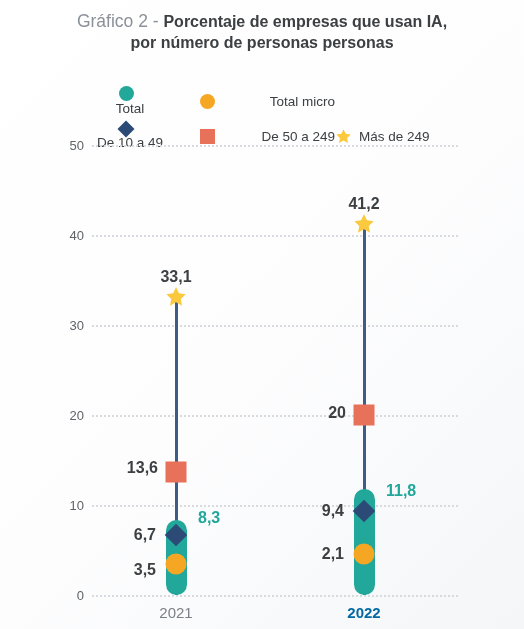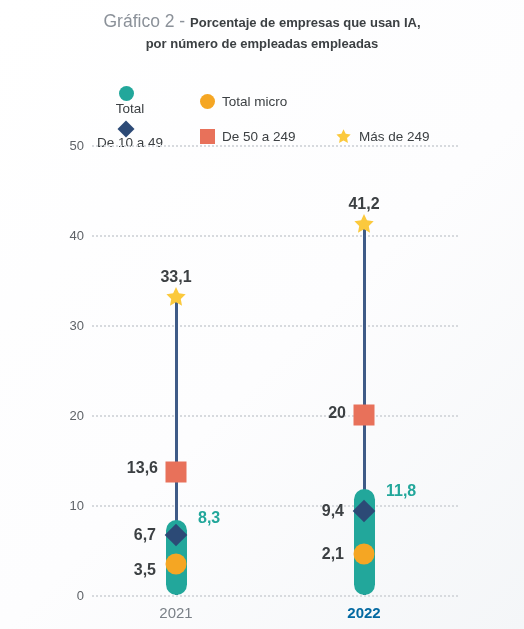--- a/index.html
+++ b/index.html
@@ -31,21 +31,21 @@
     padding: 0 26px;
     box-sizing: border-box;
     line-height: 1.3;
   }
   .title-prefix {
     font-size: 17.5px;
     color: #8b9199;
     font-weight: 400;
   }
   .title-main {
-    font-size: 13px;
+    font-size: 16px;
     color: #3c4043;
     font-weight: 700;
   }
 
   
   .legend {
     position: absolute;
     left: 60px;
     top: 86px;
     width: 420px;
@@ -54,21 +54,21 @@
     row-gap: 7px;
   }
   .legend-item {
     display: flex;
     align-items: center;
     font-size: 13.5px;
     color: #3c4043;
     white-space: nowrap;
   }
   .legend-item.w-a { width: 140px; flex-direction: column; }
-  .legend-item.w-b { width: 135px; }
+  .legend-item.w-b { width: 135px; justify-content: space-between; }
   .legend-item.w-c { width: 130px; }
   .legend-mark {
     display: inline-block;
     margin-right: 7px;
     flex: none;
   }
   .mk-circle {
     width: 15px; height: 15px;
     border-radius: 50%;
   }
@@ -175,21 +175,21 @@
   }
 </style>
 </head>
 <body>
 
 <div class="chart-root">
 
   <div class="title-block">
     <span class="title-prefix">Gráfico 2 - </span><span class="title-main">Porcentaje de empresas que usan IA,</span>
     <br>
-    <span class="title-main">por número de empleadas empleadas</span>
+    <span class="title-main">por número de personas personas</span>
   </div>
 
   <div class="legend">
 
     <div class="legend-item w-a">
       <span class="legend-mark mk-circle" style="background:#22a79b"></span>
       <span>Total</span>
     </div>
 
     <div class="legend-item w-b">

